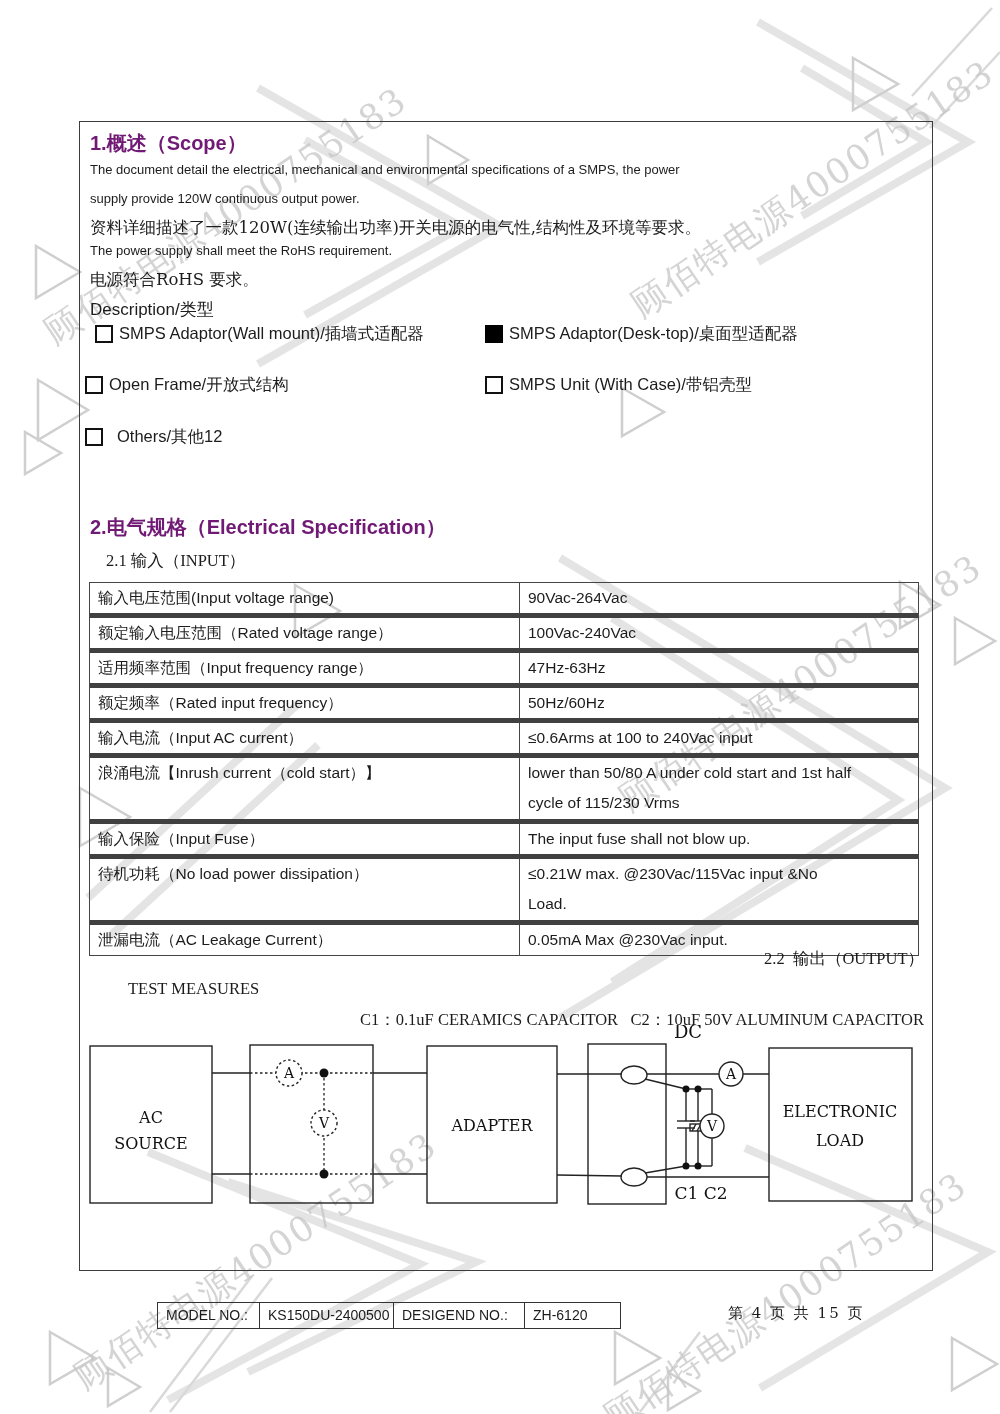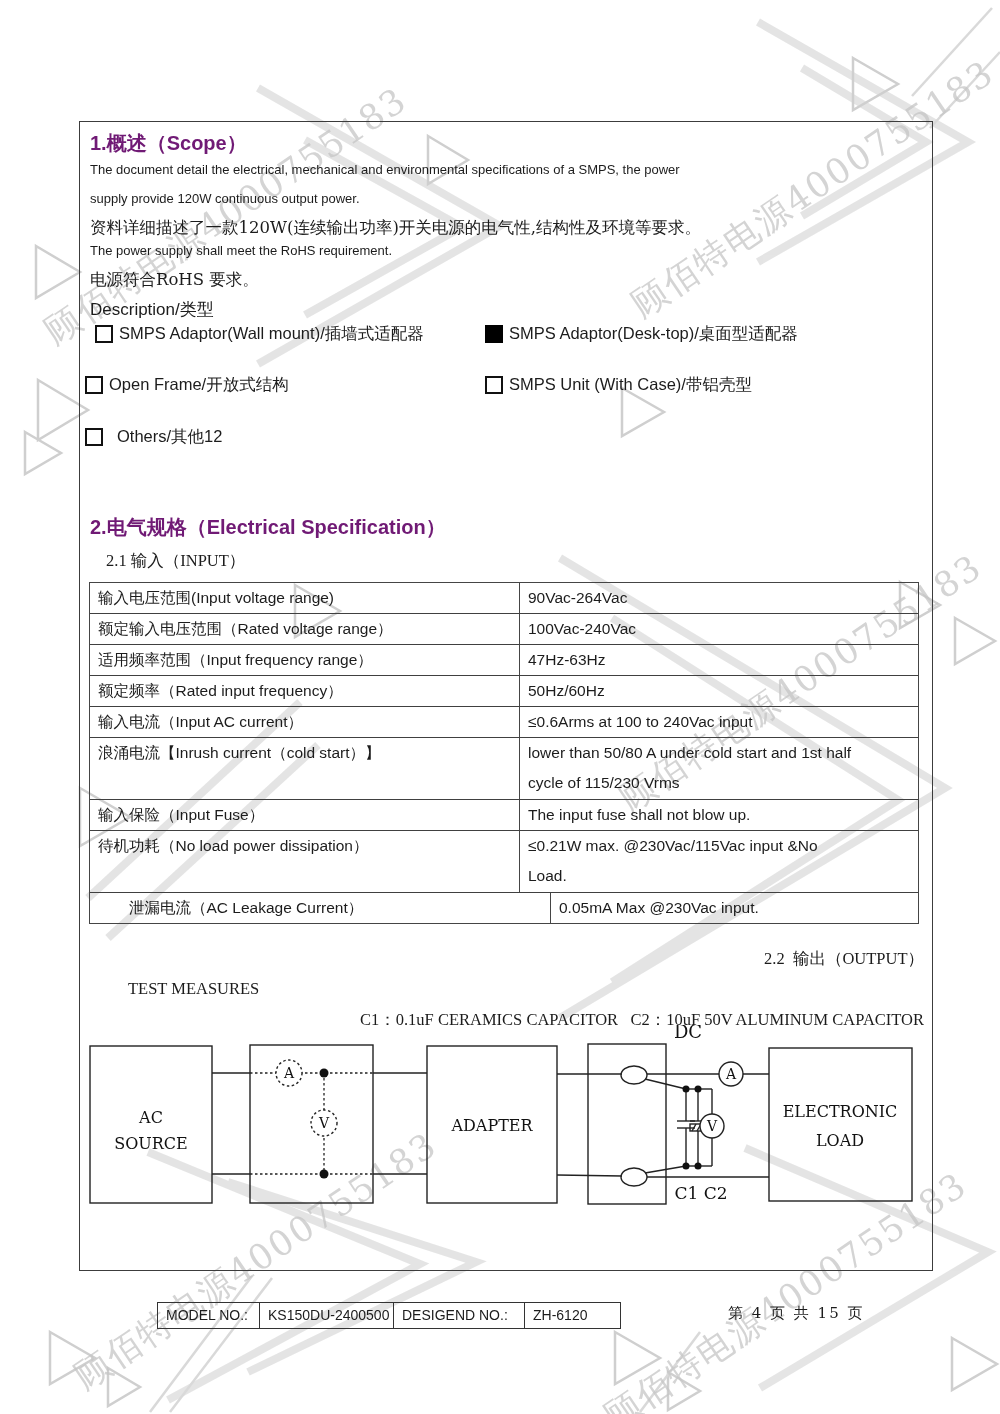--- a/index.html
+++ b/index.html
@@ -17,23 +17,23 @@
   .desc{font-size:17px;font-weight:normal;}
   .cb-row{position:absolute;left:0;right:0;height:24px;}
   .cb-item{position:absolute;display:flex;align-items:center;}
   .checkbox{width:18px;height:18px;border:2px solid #111;display:inline-block;
             box-sizing:border-box;background:#fff;flex:0 0 auto;}
   .checkbox.checked{background:#000;border-color:#000;}
   .cb-label{font-size:16.5px;margin-left:6px;white-space:nowrap;}
   .sub{font-size:16.5px;font-family:Liberation Serif, serif;}
   .pre{white-space:pre;text-align:right;}
   .spec-table{position:absolute;left:9px;top:460px;width:828px;border:1px solid #454545;}
-  .spec-row{display:flex;height:30px;border-bottom:1px solid #404040;}
+  .spec-row{display:flex;height:30px;border-bottom:5px solid #404040;}
   .spec-row.tall{height:61px;}
-  .spec-row:last-child{border-bottom:none;margin-left:31px;}
+  .spec-row:last-child{border-bottom:none;}
   .spec-cell{font-size:15.5px;line-height:30px;padding:0 8px;box-sizing:border-box;}
   .spec-label{width:430px;border-right:1px solid #454545;}
   .spec-value{flex:1;white-space:pre-line;}
   svg.diagram{position:absolute;left:0px;top:903px;}
   .dg-box{fill:none;stroke:#222;stroke-width:1.4;}
   .dg-wire{stroke:#222;stroke-width:1.4;fill:none;}
   .dg-dot{stroke:#222;stroke-width:1.3;fill:none;stroke-dasharray:2.5,2.5;}
   .dg-meter{fill:#fff;stroke:#222;stroke-width:1.4;}
   .dg-meter.dashed{stroke-dasharray:2.5,2.5;}
   .dg-text{font-family:"DejaVu Serif",serif;font-size:16px;fill:#111;}

